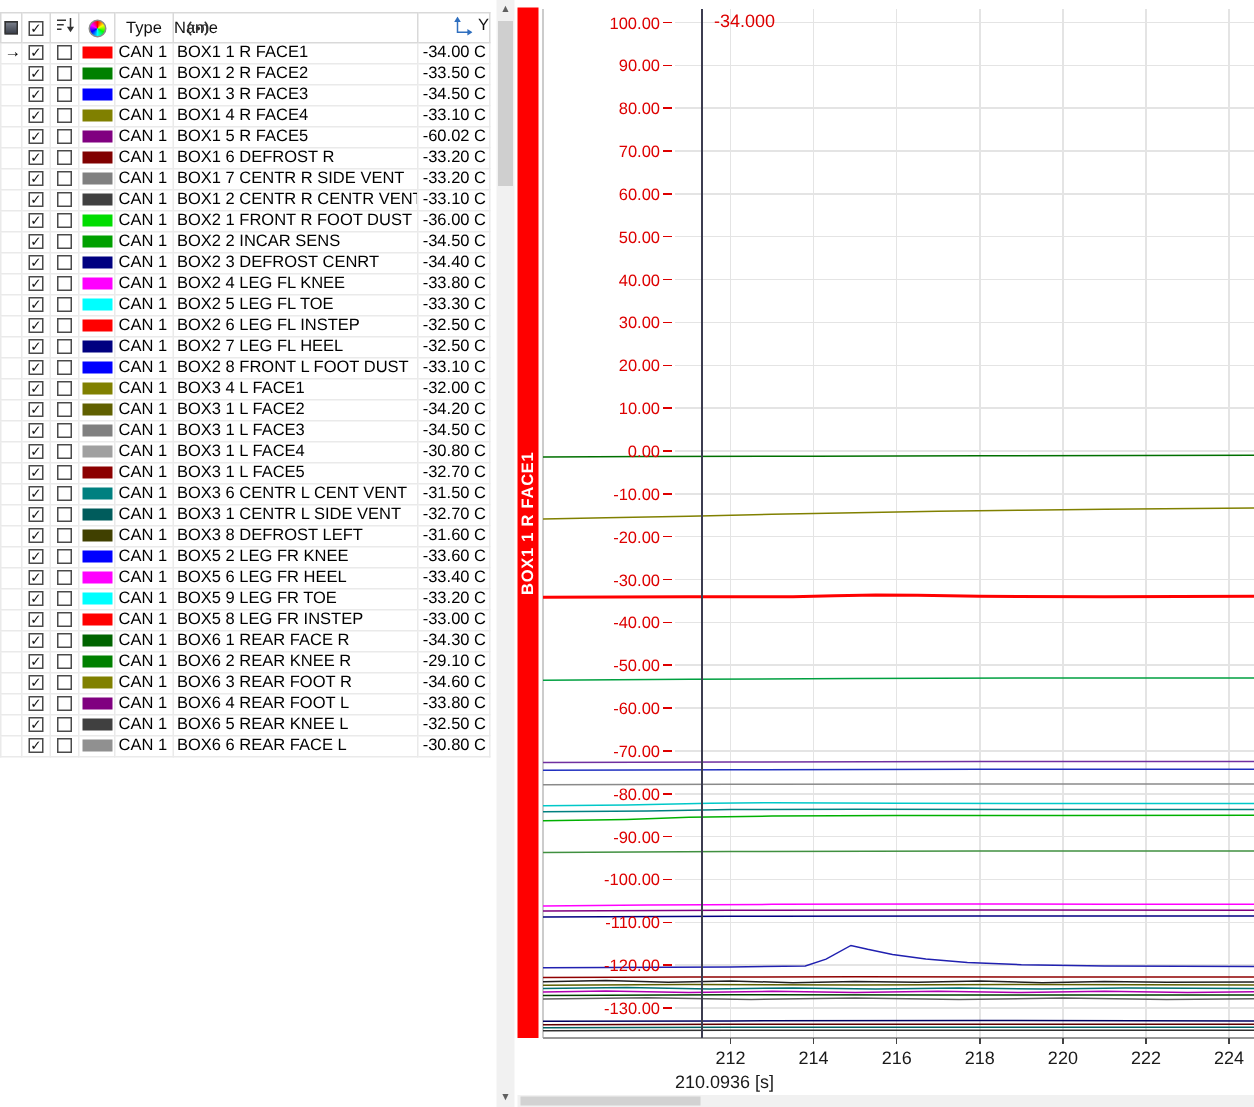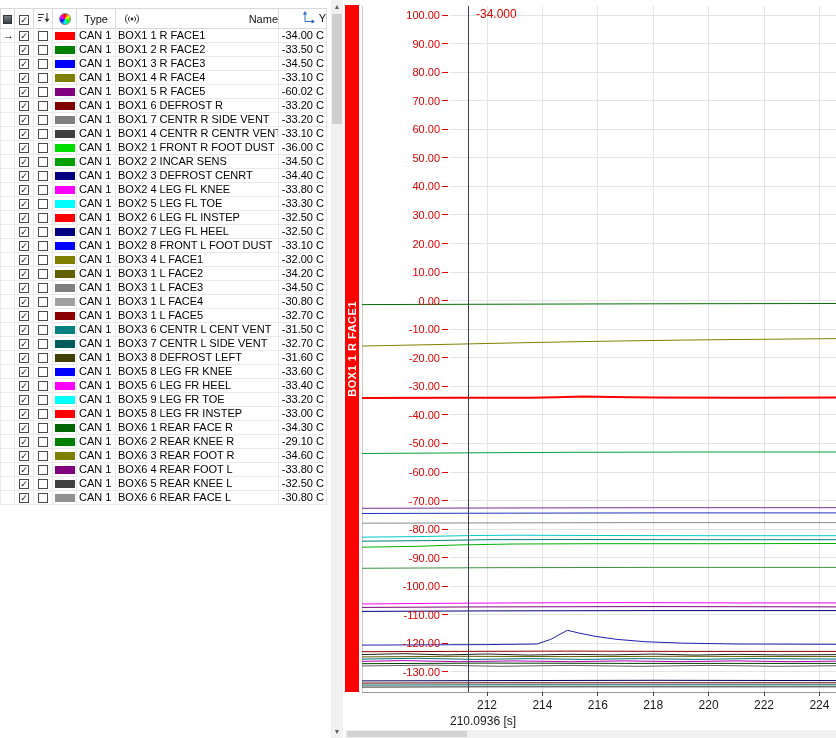--- a/index.html
+++ b/index.html
@@ -11,21 +11,21 @@
 
   
   table.sig { position:absolute; left:0; top:8px; width:326px; border-collapse:collapse; table-layout:fixed; }
   .sig th { height:20px; border:1px solid #d9d9d9; background:#fff; font-size:11px; font-weight:normal; padding:0; color:#111; }
   .sig td { height:14px; border:1px solid #eaeaea; font-size:11px; line-height:13px; padding:0 2px; white-space:nowrap; overflow:hidden; }
   .c-ind  { text-align:center; font-size:10px; padding:0; }
   .c-chk  { text-align:center; padding:0; }
   .c-col  { text-align:center; padding:0; }
   .c-type { padding-left:3px; }
   .c-name { padding-left:3px; }
-  th.c-name { position:relative; text-align:right; }
+  th.c-name { position:relative; text-align:left; }
   .name-ico { position:absolute; left:8px; top:4px; }
   .c-val  { text-align:right; padding-right:3px; }
   .yhdr { display:inline-flex; align-items:center; gap:4px; }
 
   .cb { display:inline-block; width:10px; height:10px; border:1px solid #4a4a4a; background:#fff;
         font-size:9px; line-height:9px; text-align:center; color:#111; vertical-align:middle; }
   .swatch { display:inline-block; width:20px; height:8px; vertical-align:middle; }
   .corner-ico { display:inline-block; width:9px; height:9px; border:1px solid #333;
         background:linear-gradient(#7a7f8a,#3c414d); vertical-align:middle; }
   .pal { display:inline-block; width:12px; height:12px; border-radius:50%; border:1px solid #8a8a8a; vertical-align:middle;
@@ -172,21 +172,21 @@
             <td class="c-type">CAN 1</td>
             <td class="c-name">BOX1 7 CENTR R SIDE VENT</td>
             <td class="c-val">-33.20 C</td>
           </tr>
           <tr>
             <td class="c-ind"></td>
             <td class="c-chk"><span class="cb on">✓</span></td>
             <td class="c-chk"><span class="cb"></span></td>
             <td class="c-col"><span class="swatch" style="background: rgb(64, 64, 64);"></span></td>
             <td class="c-type">CAN 1</td>
-            <td class="c-name">BOX1 4 CENTR R CENTR VENT</td>
+            <td class="c-name">BOX1 2 CENTR R CENTR VENT</td>
             <td class="c-val">-33.10 C</td>
           </tr>
           <tr>
             <td class="c-ind"></td>
             <td class="c-chk"><span class="cb on">✓</span></td>
             <td class="c-chk"><span class="cb"></span></td>
             <td class="c-col"><span class="swatch" style="background: rgb(0, 221, 0);"></span></td>
             <td class="c-type">CAN 1</td>
             <td class="c-name">BOX2 1 FRONT R FOOT DUST</td>
             <td class="c-val">-36.00 C</td>
@@ -307,39 +307,39 @@
             <td class="c-type">CAN 1</td>
             <td class="c-name">BOX3 6 CENTR L CENT VENT</td>
             <td class="c-val">-31.50 C</td>
           </tr>
           <tr>
             <td class="c-ind"></td>
             <td class="c-chk"><span class="cb on">✓</span></td>
             <td class="c-chk"><span class="cb"></span></td>
             <td class="c-col"><span class="swatch" style="background: rgb(0, 92, 92);"></span></td>
             <td class="c-type">CAN 1</td>
-            <td class="c-name">BOX3 7 CENTR L SIDE VENT</td>
+            <td class="c-name">BOX3 1 CENTR L SIDE VENT</td>
             <td class="c-val">-32.70 C</td>
           </tr>
           <tr>
             <td class="c-ind"></td>
             <td class="c-chk"><span class="cb on">✓</span></td>
             <td class="c-chk"><span class="cb"></span></td>
             <td class="c-col"><span class="swatch" style="background: rgb(64, 64, 0);"></span></td>
             <td class="c-type">CAN 1</td>
             <td class="c-name">BOX3 8 DEFROST LEFT</td>
             <td class="c-val">-31.60 C</td>
           </tr>
           <tr>
             <td class="c-ind"></td>
             <td class="c-chk"><span class="cb on">✓</span></td>
             <td class="c-chk"><span class="cb"></span></td>
             <td class="c-col"><span class="swatch" style="background: rgb(0, 0, 255);"></span></td>
             <td class="c-type">CAN 1</td>
-            <td class="c-name">BOX5 8 LEG FR KNEE</td>
+            <td class="c-name">BOX5 2 LEG FR KNEE</td>
             <td class="c-val">-33.60 C</td>
           </tr>
           <tr>
             <td class="c-ind"></td>
             <td class="c-chk"><span class="cb on">✓</span></td>
             <td class="c-chk"><span class="cb"></span></td>
             <td class="c-col"><span class="swatch" style="background: rgb(255, 0, 255);"></span></td>
             <td class="c-type">CAN 1</td>
             <td class="c-name">BOX5 6 LEG FR HEEL</td>
             <td class="c-val">-33.40 C</td>

